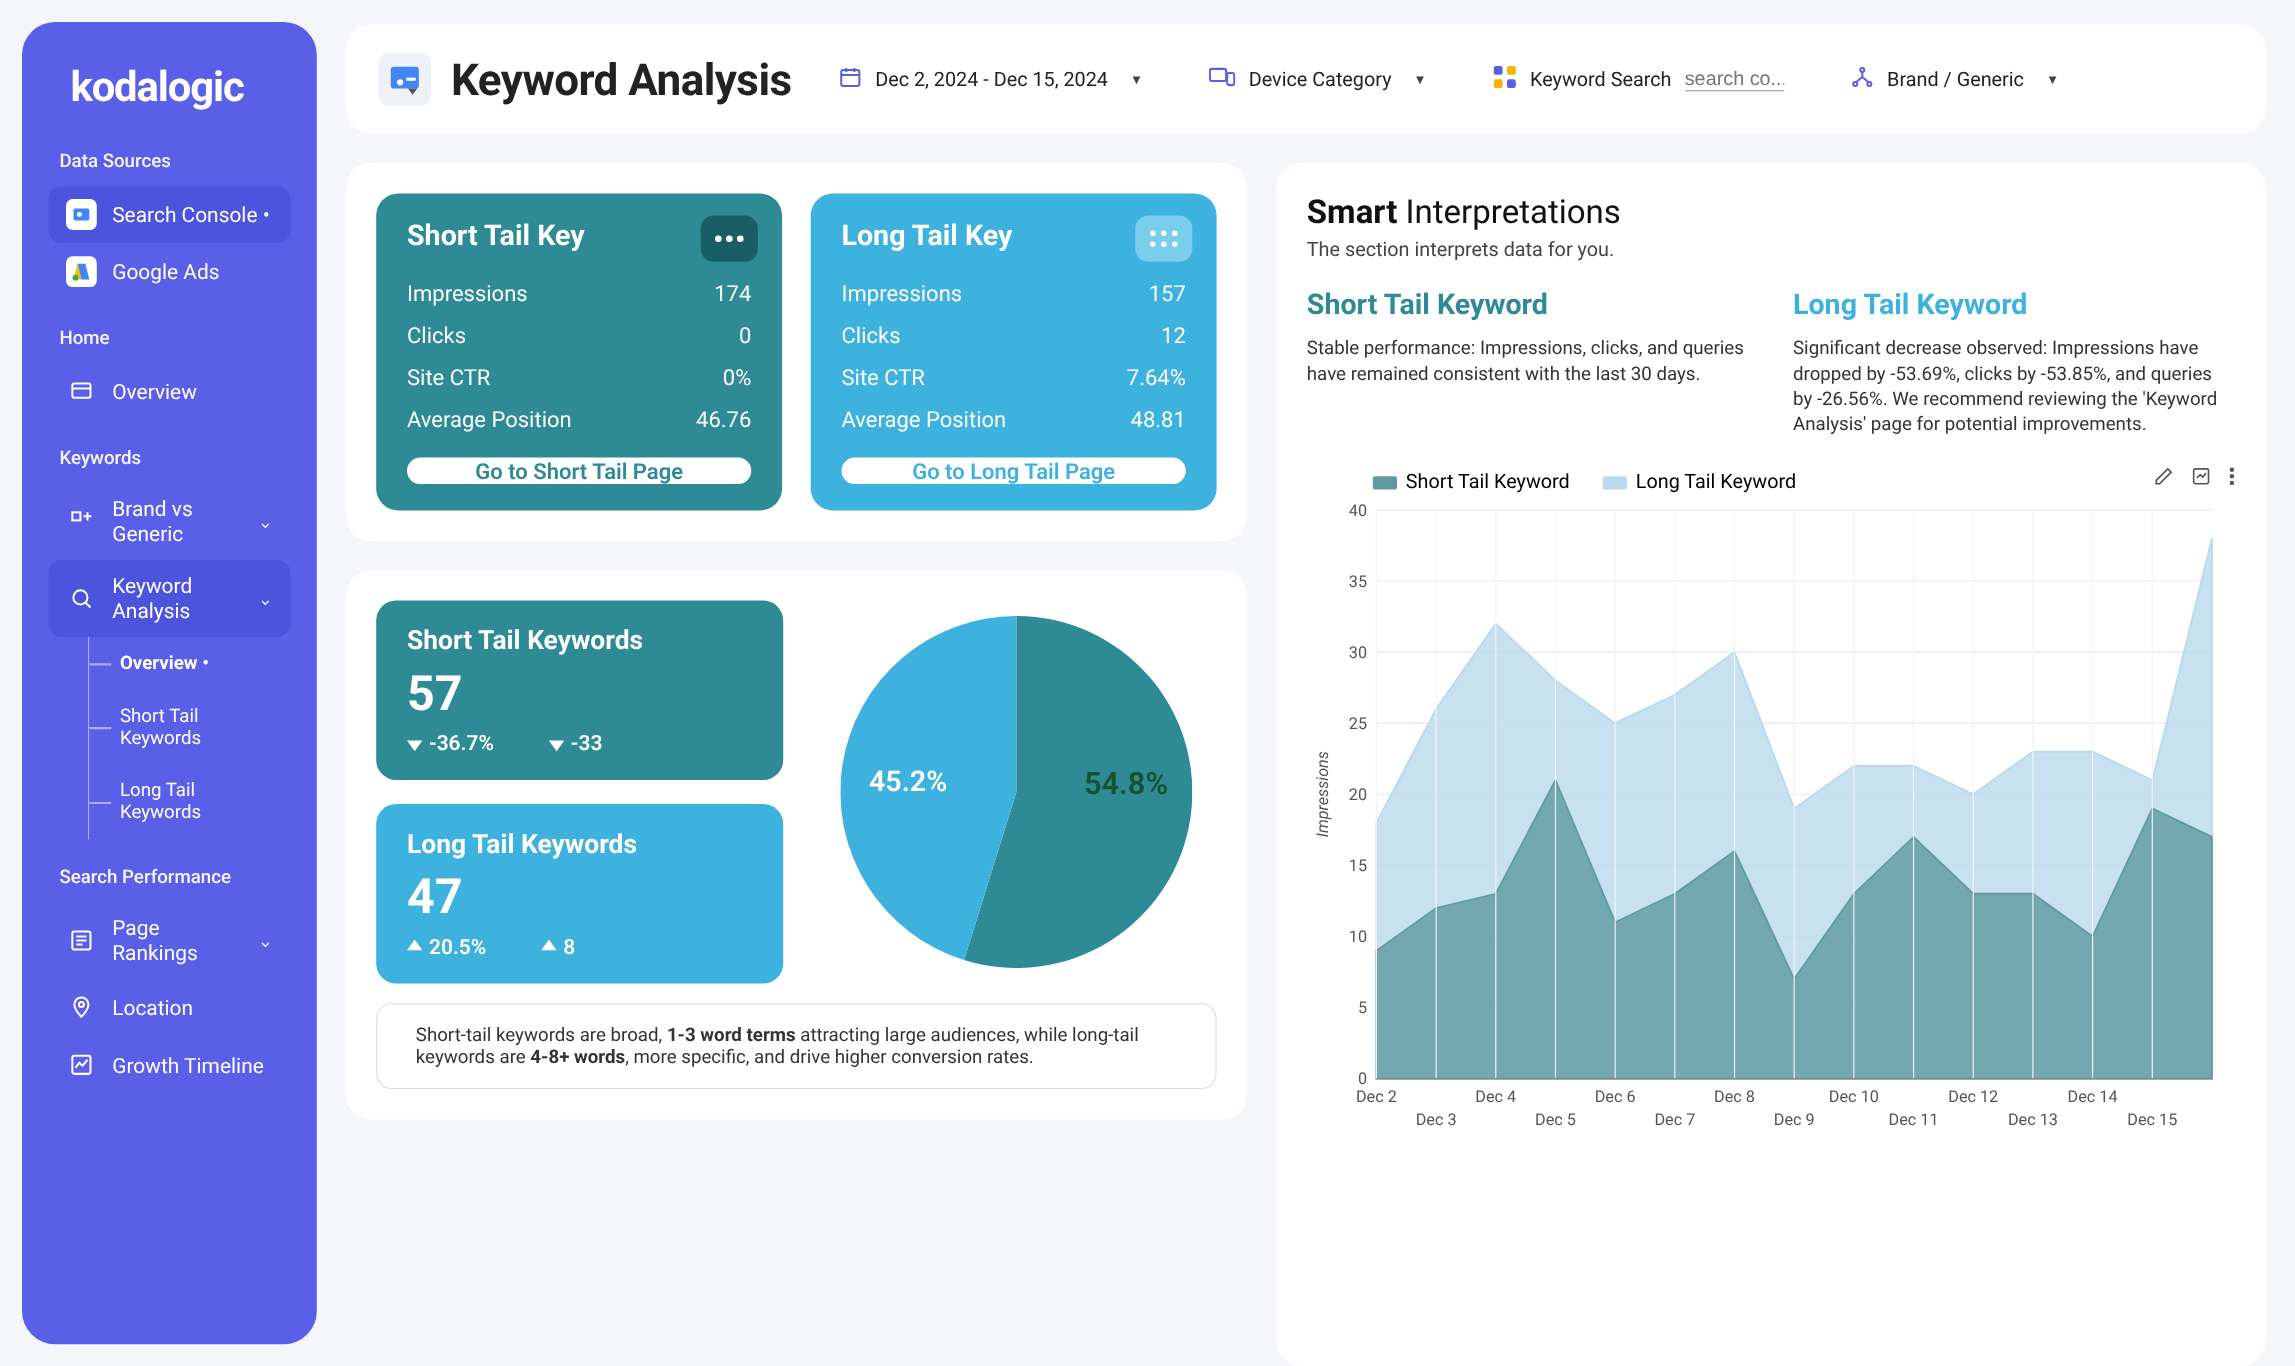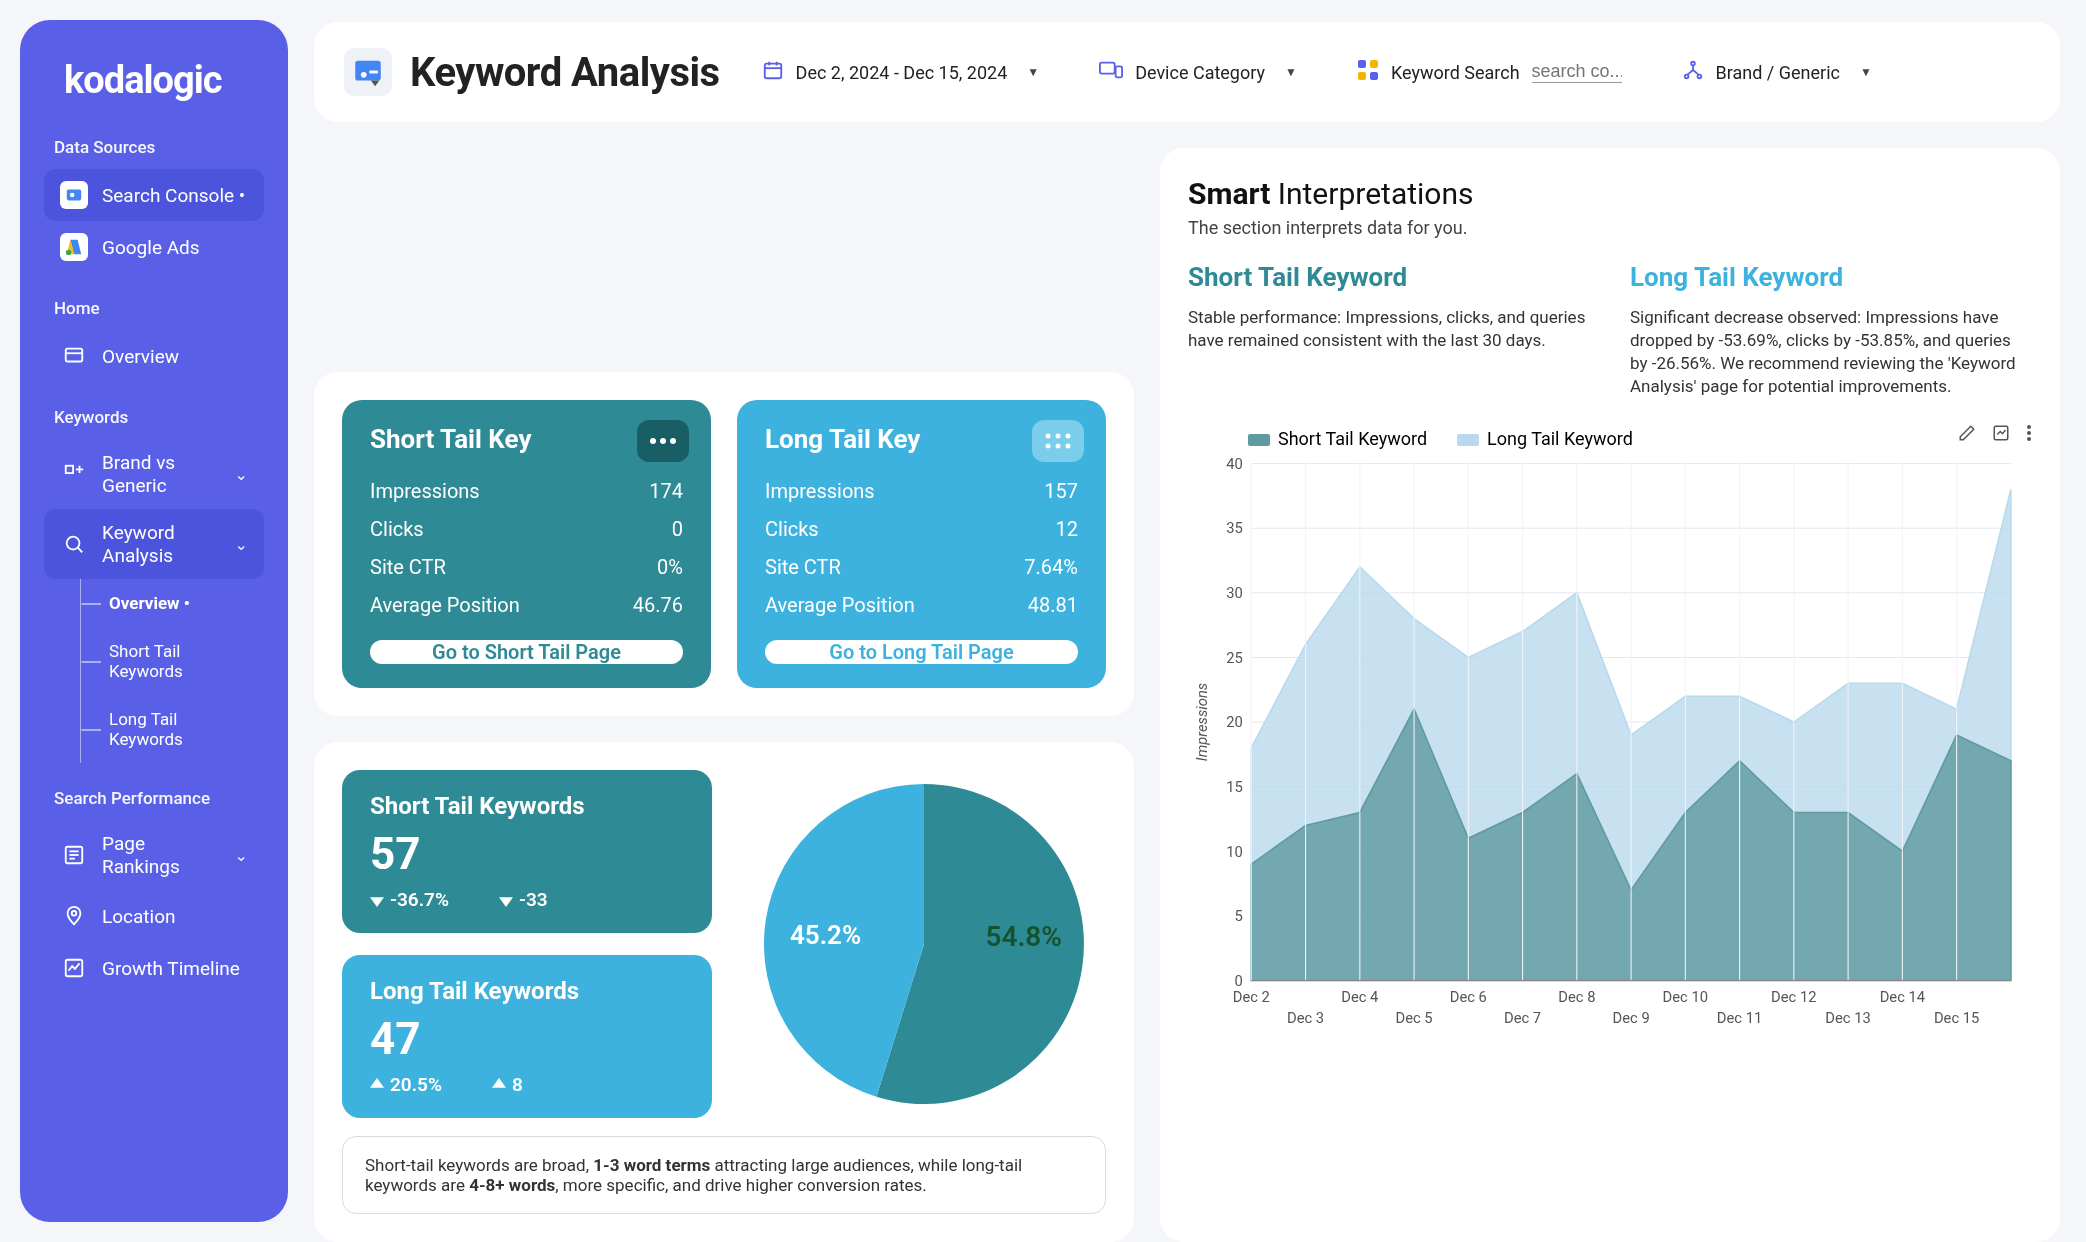--- a/index.html
+++ b/index.html
@@ -111,21 +111,21 @@
   }
 
   
   .content-row {
     display:flex;
     gap: 26px;
     margin-top: 26px;
     min-height: 0;
     flex:1;
   }
-  .left-col { width: 820px; display:flex; flex-direction:column; gap:26px;justify-content:flex-end;}
+  .left-col { width: 820px; display:flex; flex-direction:column; gap:26px;}
   .right-col { flex:1; }
 
   .card {
     background:#fff;
     border-radius:24px;
     padding:28px;
   }
 
   
   .key-cards { display:flex; gap:26px;}
@@ -168,21 +168,21 @@
   }
   .stat-box.teal{background:#2e8a94;}
   .stat-box.blue{background:#3eb2de;}
   .stat-box h4{font-size:24px;font-weight:700;margin-bottom:8px;}
   .stat-box .big{font-size:44px;font-weight:700;}
   .stat-box .deltas{display:flex;gap:50px;margin-top:8px;font-size:19px;font-weight:600;}
   .stat-box .deltas span{display:flex;align-items:center;gap:6px;}
   .pie-wrap{flex:1;display:flex;align-items:center;justify-content:center;position:relative;}
   .note-box{
     border:1.5px solid #d9dbe3;border-radius:14px;
-    padding:18px 22px;font-size:17px;color:#333;margin-top:18px;
+    padding:18px 35px;font-size:17px;color:#333;margin-top:18px;
   }
 
   
   .right-col .card{height:100%;display:flex;flex-direction:column;}
   .smart-title{font-size:30px;color:#111;}
   .smart-title b{font-weight:700;text-align:right;}
   .smart-sub{font-size:18px;color:#444;margin-top:6px;margin-bottom:24px;}
   .interp-row{display:flex;gap:40px;margin-bottom:20px;}
   .interp{flex:1;}
   .interp h5{font-size:26px;font-weight:700;margin-bottom:14px;}

